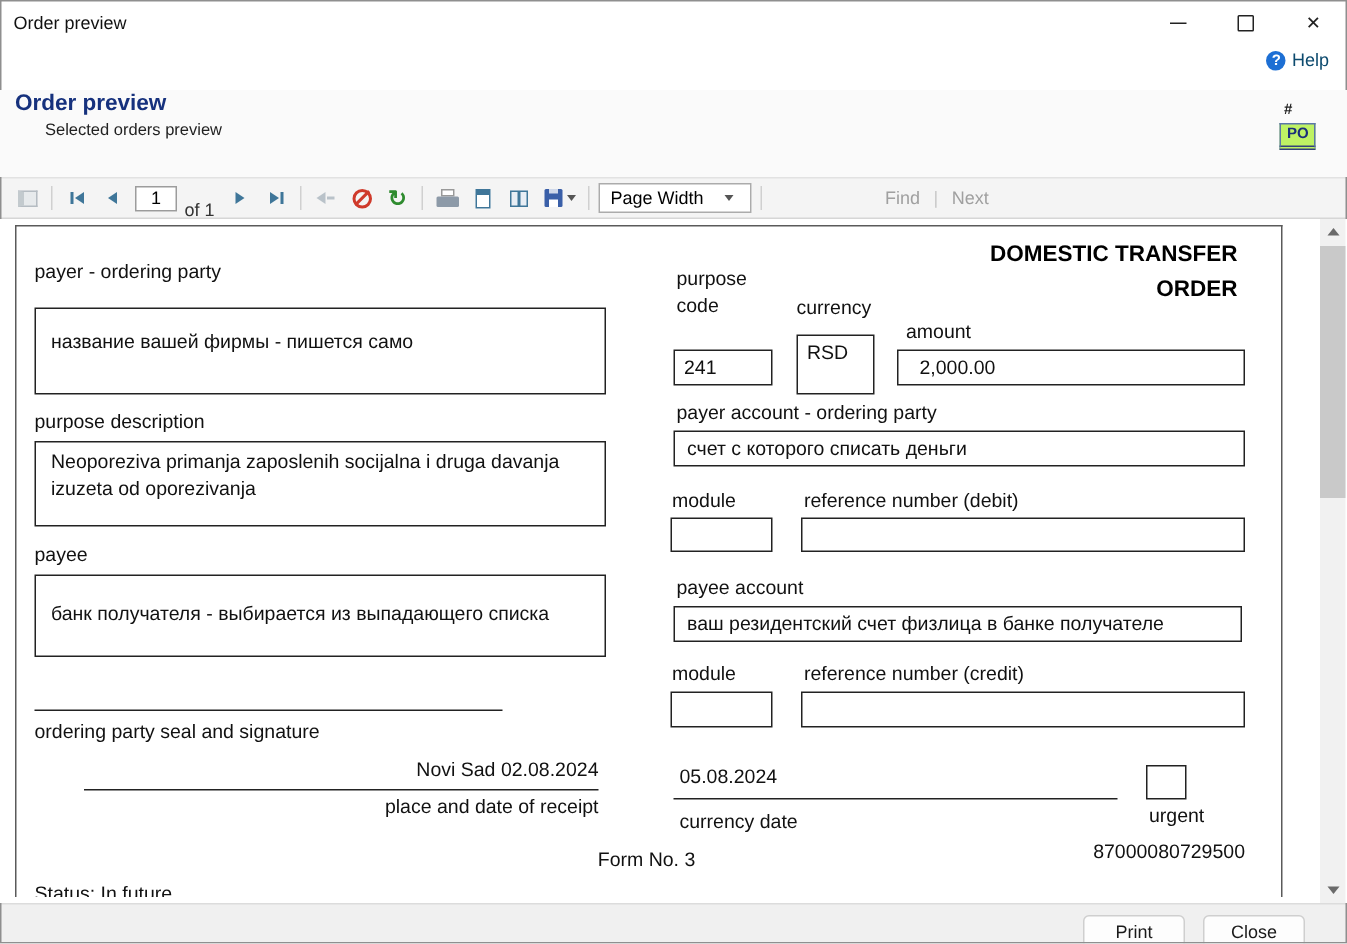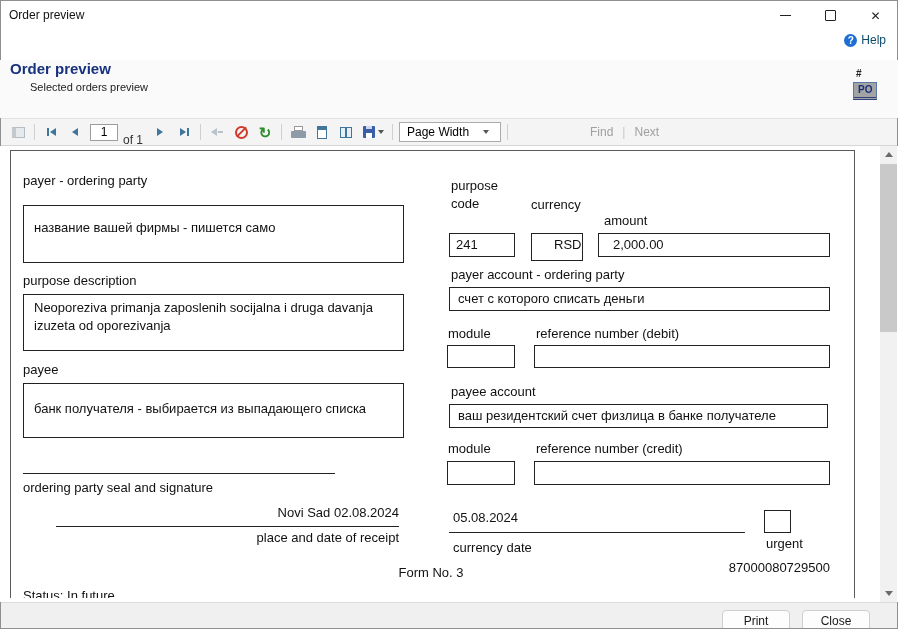--- a/index.html
+++ b/index.html
@@ -23,21 +23,21 @@
                font-size:10px; font-weight:bold; display:flex; align-items:center; justify-content:center; }
   .help-icon::before { content:"?"; }
   .help-label { font-size:12px; color:#0c4a6e; }
 
   
   .header { position:relative; height:58px; background:#fafafa; }
   .header-title { margin:10px 0 0 10px; font-size:15px; font-weight:bold; color:#16317d; }
   .header-subtitle { margin:4px 0 0 30px; font-size:11px; color:#222; }
   .po-icon { position:absolute; right:13px; top:8px; width:32px; }
   .po-hash { display:block; font-size:10px; color:#222; margin-left:3px; font-weight:bold; }
-  .po-box { display:inline-block; padding:1px 4px 2px; border:1px solid #5b77a8; background:#a3a3a3;
+  .po-box { display:inline-block; padding:1px 4px 2px; border:1px solid #5b77a8; background:#bef264;
             color:#1a2f7a; font-weight:bold; font-size:10px; border-bottom:3px double #33427a; }
 
   
   .toolbar { height:28px; background:#f4f4f4; border-top:1px solid #e2e2e2; border-bottom:1px solid #d6d6d6;
              display:flex; align-items:center; padding-left:6px; box-sizing:border-box; }
   .tbtn { width:24px; height:21px; display:flex; align-items:center; justify-content:center; gap:1px; }
   .tbtn.wide { width:30px; }
   .tsep { width:1px; height:16px; background:#d0d0d0; margin:0 4px; }
   .tri-l { width:0; height:0; border-top:4px solid transparent; border-bottom:4px solid transparent; border-right:6px solid #3f7699; }
   .tri-r { width:0; height:0; border-top:4px solid transparent; border-bottom:4px solid transparent; border-left:6px solid #3f7699; }
@@ -209,27 +209,31 @@
       <div class="fp hline" style="left:12px; top:322px; width:312px;"></div>
       <div class="fp lbl" style="left:12px; top:329px;">ordering party seal and signature</div>
 
       <div class="fp lbl" style="left:45px; top:354px; width:343px; text-align:right;">Novi Sad 02.08.2024</div>
       <div class="fp hline" style="left:45px; top:375px; width:343px;"></div>
       <div class="fp lbl" style="left:45px; top:379px; width:343px; text-align:right;">place and date of receipt</div>
 
       <div class="fp lbl" style="left:340px; top:414px; width:160px; text-align:center;">Form No. 3</div>
       <div class="fp lbl" style="left:12px; top:437px;">Status: In future</div>
 
+      <div class="fp form-title" style="right:29px; top:7px; width:240px;">
+        <div>DOMESTIC TRANSFER</div>
+        <div>ORDER</div>
+      </div>
 
       <div class="fp lbl wrap" style="left:440px; top:26px; width:58px; line-height:1.4;">purpose code</div>
       <div class="fp lbl" style="left:520px; top:46px;">currency</div>
       <div class="fp lbl" style="left:593px; top:62px;">amount</div>
 
       <div class="fp box" style="left:438px; top:82px; width:66px; height:24px; line-height:22px; padding-left:6px;">241</div>
-      <div class="fp box" style="left:520px; top:82px; width:52px; height:28px; line-height:22px; padding-left:22px;">RSD</div>
+      <div class="fp box" style="left:520px; top:72px; width:52px; height:40px; line-height:22px; padding-left:6px;">RSD</div>
       <div class="fp box" style="left:587px; top:82px; width:232px; height:24px; line-height:22px; padding-left:14px;">2,000.00</div>
 
       <div class="fp box small" style="left:438px; top:136px; width:381px; height:24px; line-height:22px; padding-left:8px;">счет с которого списать деньги</div>
       <div class="fp lbl" style="left:440px; top:116px;">payer account - ordering party</div>
 
       <div class="fp lbl" style="left:437px; top:175px;">module</div>
       <div class="fp lbl" style="left:525px; top:175px;">reference number (debit)</div>
       <div class="fp box" style="left:436px; top:194px; width:68px; height:23px;"></div>
       <div class="fp box" style="left:523px; top:194px; width:296px; height:23px;"></div>
 

